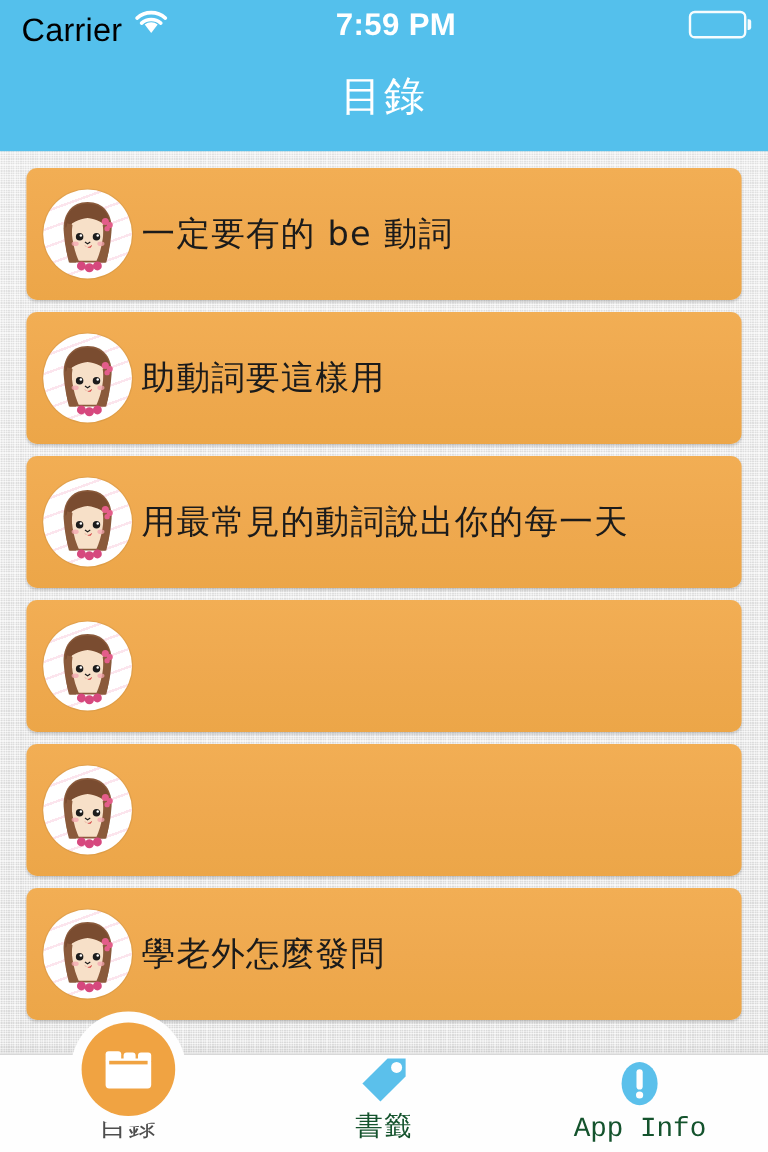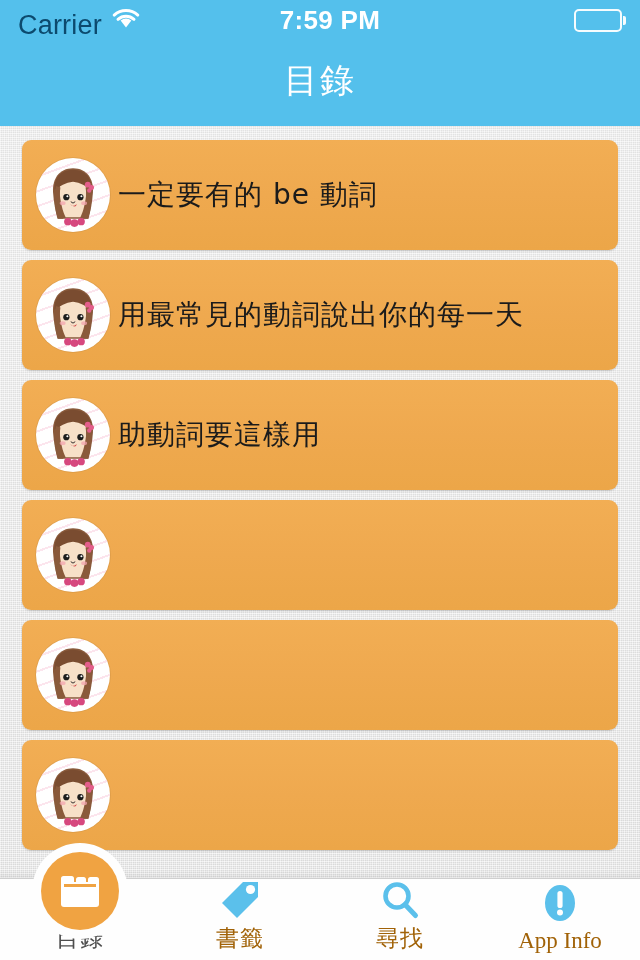--- a/index.html
+++ b/index.html
@@ -11,21 +11,21 @@
   }
   #app { position:relative; width:640px; height:960px; overflow:hidden; }
 
   
   .statusbar {
     position:absolute; top:0; left:0; width:640px; height:40px;
     background:#54c0ec; z-index:30;
     display:flex; align-items:center;
   }
   .sb-left { position:absolute; left:18px; display:flex; align-items:center; gap:9px; }
-  .sb-carrier { color:#0c4a6e; font-size:27px; letter-spacing:.2px;margin-top:10px; }
+  .sb-carrier { color:#000000; font-size:27px; letter-spacing:.2px;margin-top:10px; }
   .sb-wifi { display:block; }
   .sb-time {
     position:absolute; left:10px; width:640px; text-align:center;
     color:#fff; font-size:26px; font-weight:bold; letter-spacing:.3px;
   }
   .sb-batt {
     position:absolute; right:14px; display:flex; align-items:center;
   }
   .batt-body {
     width:48px; height:23px; border:2px solid rgba(255,255,255,.95);
@@ -103,24 +103,24 @@
     border-top:1px solid #cfcfcf;
     display:flex; z-index:25;
   }
   .tab {
     flex:1 1 0; position:relative;
     display:flex; flex-direction:column; align-items:center; justify-content:flex-end;
     padding-bottom:6px;
   }
   .tab-icon { height:46px; display:flex; align-items:center; justify-content:center; }
   .tab-label {
-    font-size:23px; color:#a16207; letter-spacing:1px; margin-top:2px;
+    font-size:23px; color:#14532d; letter-spacing:1px; margin-top:2px;
     font-family:"DejaVu Sans","Liberation Sans",sans-serif; white-space:nowrap;
   }
-  .tab-label.latin { font-family:Liberation Serif, serif; font-size:23px; letter-spacing:0; }
+  .tab-label.latin { font-family:Liberation Mono, monospace; font-size:23px; letter-spacing:0; }
 
   
   .tab.selected .bubble-wrap {
     position:absolute; top:-36px; left:50%; transform:translateX(-50%);
     width:96px; height:96px; border-radius:50%;
     background:#fefefe;
     display:flex; align-items:center; justify-content:center;
   }
   .tab.selected .bubble {
     width:78px; height:78px; border-radius:50%;
@@ -214,20 +214,48 @@
           <path d="M46 62 q4 5 9 0 q-1 7 -9 0 Z" fill="#d34a4a"></path>
           <path d="M47 59 l3 2 l3 -2" stroke="#1c1c1c" stroke-width="1.2" fill="none"></path>
           <circle cx="70" cy="36" r="4" fill="#e35d8a"></circle>
             <circle cx="75" cy="40" r="3.4" fill="#e35d8a"></circle>
             <circle cx="72" cy="44" r="3" fill="#e35d8a"></circle>
           <circle cx="43" cy="86" r="5" fill="#d6487e"></circle>
             <circle cx="52" cy="88" r="5.2" fill="#d6487e"></circle>
             <circle cx="61" cy="86" r="5" fill="#d6487e"></circle>
         </svg>
       </div>
+      <div class="cell-title">助動詞要這樣用</div>
+    </div>
+
+    <div class="cell">
+      <div class="avatar">
+        <div class="love-pattern"></div>
+        <svg viewBox="0 0 100 100">
+          <path d="M50 14 C31 14 22 29 23 46 C24 60 26 72 30 82 L70 82 C74 72 76 60 77 46 C78 29 69 14 50 14 Z" fill="#8a5a3b"></path>
+          <path d="M50 22 C36 22 31 34 32 47 C33 60 36 72 40 80 L60 80 C64 72 67 60 68 47 C69 34 64 22 50 22 Z" fill="#f7e0c8"></path>
+          <path d="M50 16 C33 16 24 28 25 43 C32 38 40 33 50 32 C60 33 68 38 75 43 C76 28 67 16 50 16 Z" fill="#7a4c30"></path>
+          <path d="M27 38 C24 52 25 68 29 82 L37 82 C33 68 31 52 33 40 Z" fill="#8a5a3b"></path>
+          <path d="M73 38 C76 52 75 68 71 82 L63 82 C67 68 69 52 67 40 Z" fill="#8a5a3b"></path>
+          <circle cx="41" cy="53" r="4.2" fill="#1c1c1c"></circle>
+            <circle cx="60" cy="53" r="4.2" fill="#1c1c1c"></circle>
+          <circle cx="42.4" cy="51.6" r="1.4" fill="#fff"></circle>
+            <circle cx="61.4" cy="51.6" r="1.4" fill="#fff"></circle>
+          <ellipse cx="36" cy="61" rx="4" ry="2.6" fill="#f3a6b0" opacity=".75"></ellipse>
+          <ellipse cx="65" cy="61" rx="4" ry="2.6" fill="#f3a6b0" opacity=".75"></ellipse>
+          <path d="M46 62 q4 5 9 0 q-1 7 -9 0 Z" fill="#d34a4a"></path>
+          <path d="M47 59 l3 2 l3 -2" stroke="#1c1c1c" stroke-width="1.2" fill="none"></path>
+          <circle cx="70" cy="36" r="4" fill="#e35d8a"></circle>
+            <circle cx="75" cy="40" r="3.4" fill="#e35d8a"></circle>
+            <circle cx="72" cy="44" r="3" fill="#e35d8a"></circle>
+          <circle cx="43" cy="86" r="5" fill="#d6487e"></circle>
+            <circle cx="52" cy="88" r="5.2" fill="#d6487e"></circle>
+            <circle cx="61" cy="86" r="5" fill="#d6487e"></circle>
+        </svg>
+      </div>
       <div class="cell-title">用最常見的動詞說出你的每一天</div>
     </div>
 
     <div class="cell">
       <div class="avatar">
         <div class="love-pattern"></div>
         <svg viewBox="0 0 100 100">
           <path d="M50 14 C31 14 22 29 23 46 C24 60 26 72 30 82 L70 82 C74 72 76 60 77 46 C78 29 69 14 50 14 Z" fill="#8a5a3b"></path>
           <path d="M50 22 C36 22 31 34 32 47 C33 60 36 72 40 80 L60 80 C64 72 67 60 68 47 C69 34 64 22 50 22 Z" fill="#f7e0c8"></path>
           <path d="M50 16 C33 16 24 28 25 43 C32 38 40 33 50 32 C60 33 68 38 75 43 C76 28 67 16 50 16 Z" fill="#7a4c30"></path>
@@ -242,102 +270,75 @@
           <path d="M46 62 q4 5 9 0 q-1 7 -9 0 Z" fill="#d34a4a"></path>
           <path d="M47 59 l3 2 l3 -2" stroke="#1c1c1c" stroke-width="1.2" fill="none"></path>
           <circle cx="70" cy="36" r="4" fill="#e35d8a"></circle>
             <circle cx="75" cy="40" r="3.4" fill="#e35d8a"></circle>
             <circle cx="72" cy="44" r="3" fill="#e35d8a"></circle>
           <circle cx="43" cy="86" r="5" fill="#d6487e"></circle>
             <circle cx="52" cy="88" r="5.2" fill="#d6487e"></circle>
             <circle cx="61" cy="86" r="5" fill="#d6487e"></circle>
         </svg>
       </div>
-      <div class="cell-title">助動詞要這樣用</div>
-    </div>
-
-    <div class="cell">
-      <div class="avatar">
-        <div class="love-pattern"></div>
-        <svg viewBox="0 0 100 100">
-          <path d="M50 14 C31 14 22 29 23 46 C24 60 26 72 30 82 L70 82 C74 72 76 60 77 46 C78 29 69 14 50 14 Z" fill="#8a5a3b"></path>
-          <path d="M50 22 C36 22 31 34 32 47 C33 60 36 72 40 80 L60 80 C64 72 67 60 68 47 C69 34 64 22 50 22 Z" fill="#f7e0c8"></path>
-          <path d="M50 16 C33 16 24 28 25 43 C32 38 40 33 50 32 C60 33 68 38 75 43 C76 28 67 16 50 16 Z" fill="#7a4c30"></path>
-          <path d="M27 38 C24 52 25 68 29 82 L37 82 C33 68 31 52 33 40 Z" fill="#8a5a3b"></path>
-          <path d="M73 38 C76 52 75 68 71 82 L63 82 C67 68 69 52 67 40 Z" fill="#8a5a3b"></path>
-          <circle cx="41" cy="53" r="4.2" fill="#1c1c1c"></circle>
-            <circle cx="60" cy="53" r="4.2" fill="#1c1c1c"></circle>
-          <circle cx="42.4" cy="51.6" r="1.4" fill="#fff"></circle>
-            <circle cx="61.4" cy="51.6" r="1.4" fill="#fff"></circle>
-          <ellipse cx="36" cy="61" rx="4" ry="2.6" fill="#f3a6b0" opacity=".75"></ellipse>
-          <ellipse cx="65" cy="61" rx="4" ry="2.6" fill="#f3a6b0" opacity=".75"></ellipse>
-          <path d="M46 62 q4 5 9 0 q-1 7 -9 0 Z" fill="#d34a4a"></path>
-          <path d="M47 59 l3 2 l3 -2" stroke="#1c1c1c" stroke-width="1.2" fill="none"></path>
-          <circle cx="70" cy="36" r="4" fill="#e35d8a"></circle>
-            <circle cx="75" cy="40" r="3.4" fill="#e35d8a"></circle>
-            <circle cx="72" cy="44" r="3" fill="#e35d8a"></circle>
-          <circle cx="43" cy="86" r="5" fill="#d6487e"></circle>
-            <circle cx="52" cy="88" r="5.2" fill="#d6487e"></circle>
-            <circle cx="61" cy="86" r="5" fill="#d6487e"></circle>
-        </svg>
-      </div>
-    </div>
-
-    <div class="cell">
-      <div class="avatar">
-        <div class="love-pattern"></div>
-        <svg viewBox="0 0 100 100">
-          <path d="M50 14 C31 14 22 29 23 46 C24 60 26 72 30 82 L70 82 C74 72 76 60 77 46 C78 29 69 14 50 14 Z" fill="#8a5a3b"></path>
-          <path d="M50 22 C36 22 31 34 32 47 C33 60 36 72 40 80 L60 80 C64 72 67 60 68 47 C69 34 64 22 50 22 Z" fill="#f7e0c8"></path>
-          <path d="M50 16 C33 16 24 28 25 43 C32 38 40 33 50 32 C60 33 68 38 75 43 C76 28 67 16 50 16 Z" fill="#7a4c30"></path>
-          <path d="M27 38 C24 52 25 68 29 82 L37 82 C33 68 31 52 33 40 Z" fill="#8a5a3b"></path>
-          <path d="M73 38 C76 52 75 68 71 82 L63 82 C67 68 69 52 67 40 Z" fill="#8a5a3b"></path>
-          <circle cx="41" cy="53" r="4.2" fill="#1c1c1c"></circle>
-            <circle cx="60" cy="53" r="4.2" fill="#1c1c1c"></circle>
-          <circle cx="42.4" cy="51.6" r="1.4" fill="#fff"></circle>
-            <circle cx="61.4" cy="51.6" r="1.4" fill="#fff"></circle>
-          <ellipse cx="36" cy="61" rx="4" ry="2.6" fill="#f3a6b0" opacity=".75"></ellipse>
-          <ellipse cx="65" cy="61" rx="4" ry="2.6" fill="#f3a6b0" opacity=".75"></ellipse>
-          <path d="M46 62 q4 5 9 0 q-1 7 -9 0 Z" fill="#d34a4a"></path>
-          <path d="M47 59 l3 2 l3 -2" stroke="#1c1c1c" stroke-width="1.2" fill="none"></path>
-          <circle cx="70" cy="36" r="4" fill="#e35d8a"></circle>
-            <circle cx="75" cy="40" r="3.4" fill="#e35d8a"></circle>
-            <circle cx="72" cy="44" r="3" fill="#e35d8a"></circle>
-          <circle cx="43" cy="86" r="5" fill="#d6487e"></circle>
-            <circle cx="52" cy="88" r="5.2" fill="#d6487e"></circle>
-            <circle cx="61" cy="86" r="5" fill="#d6487e"></circle>
-        </svg>
-      </div>
-    </div>
-
-    <div class="cell">
-      <div class="avatar">
-        <div class="love-pattern"></div>
-        <svg viewBox="0 0 100 100">
-          <path d="M50 14 C31 14 22 29 23 46 C24 60 26 72 30 82 L70 82 C74 72 76 60 77 46 C78 29 69 14 50 14 Z" fill="#8a5a3b"></path>
-          <path d="M50 22 C36 22 31 34 32 47 C33 60 36 72 40 80 L60 80 C64 72 67 60 68 47 C69 34 64 22 50 22 Z" fill="#f7e0c8"></path>
-          <path d="M50 16 C33 16 24 28 25 43 C32 38 40 33 50 32 C60 33 68 38 75 43 C76 28 67 16 50 16 Z" fill="#7a4c30"></path>
-          <path d="M27 38 C24 52 25 68 29 82 L37 82 C33 68 31 52 33 40 Z" fill="#8a5a3b"></path>
-          <path d="M73 38 C76 52 75 68 71 82 L63 82 C67 68 69 52 67 40 Z" fill="#8a5a3b"></path>
-          <circle cx="41" cy="53" r="4.2" fill="#1c1c1c"></circle>
-            <circle cx="60" cy="53" r="4.2" fill="#1c1c1c"></circle>
-          <circle cx="42.4" cy="51.6" r="1.4" fill="#fff"></circle>
-            <circle cx="61.4" cy="51.6" r="1.4" fill="#fff"></circle>
-          <ellipse cx="36" cy="61" rx="4" ry="2.6" fill="#f3a6b0" opacity=".75"></ellipse>
-          <ellipse cx="65" cy="61" rx="4" ry="2.6" fill="#f3a6b0" opacity=".75"></ellipse>
-          <path d="M46 62 q4 5 9 0 q-1 7 -9 0 Z" fill="#d34a4a"></path>
-          <path d="M47 59 l3 2 l3 -2" stroke="#1c1c1c" stroke-width="1.2" fill="none"></path>
-          <circle cx="70" cy="36" r="4" fill="#e35d8a"></circle>
-            <circle cx="75" cy="40" r="3.4" fill="#e35d8a"></circle>
-            <circle cx="72" cy="44" r="3" fill="#e35d8a"></circle>
-          <circle cx="43" cy="86" r="5" fill="#d6487e"></circle>
-            <circle cx="52" cy="88" r="5.2" fill="#d6487e"></circle>
-            <circle cx="61" cy="86" r="5" fill="#d6487e"></circle>
-        </svg>
-      </div>
+    </div>
+
+    <div class="cell">
+      <div class="avatar">
+        <div class="love-pattern"></div>
+        <svg viewBox="0 0 100 100">
+          <path d="M50 14 C31 14 22 29 23 46 C24 60 26 72 30 82 L70 82 C74 72 76 60 77 46 C78 29 69 14 50 14 Z" fill="#8a5a3b"></path>
+          <path d="M50 22 C36 22 31 34 32 47 C33 60 36 72 40 80 L60 80 C64 72 67 60 68 47 C69 34 64 22 50 22 Z" fill="#f7e0c8"></path>
+          <path d="M50 16 C33 16 24 28 25 43 C32 38 40 33 50 32 C60 33 68 38 75 43 C76 28 67 16 50 16 Z" fill="#7a4c30"></path>
+          <path d="M27 38 C24 52 25 68 29 82 L37 82 C33 68 31 52 33 40 Z" fill="#8a5a3b"></path>
+          <path d="M73 38 C76 52 75 68 71 82 L63 82 C67 68 69 52 67 40 Z" fill="#8a5a3b"></path>
+          <circle cx="41" cy="53" r="4.2" fill="#1c1c1c"></circle>
+            <circle cx="60" cy="53" r="4.2" fill="#1c1c1c"></circle>
+          <circle cx="42.4" cy="51.6" r="1.4" fill="#fff"></circle>
+            <circle cx="61.4" cy="51.6" r="1.4" fill="#fff"></circle>
+          <ellipse cx="36" cy="61" rx="4" ry="2.6" fill="#f3a6b0" opacity=".75"></ellipse>
+          <ellipse cx="65" cy="61" rx="4" ry="2.6" fill="#f3a6b0" opacity=".75"></ellipse>
+          <path d="M46 62 q4 5 9 0 q-1 7 -9 0 Z" fill="#d34a4a"></path>
+          <path d="M47 59 l3 2 l3 -2" stroke="#1c1c1c" stroke-width="1.2" fill="none"></path>
+          <circle cx="70" cy="36" r="4" fill="#e35d8a"></circle>
+            <circle cx="75" cy="40" r="3.4" fill="#e35d8a"></circle>
+            <circle cx="72" cy="44" r="3" fill="#e35d8a"></circle>
+          <circle cx="43" cy="86" r="5" fill="#d6487e"></circle>
+            <circle cx="52" cy="88" r="5.2" fill="#d6487e"></circle>
+            <circle cx="61" cy="86" r="5" fill="#d6487e"></circle>
+        </svg>
+      </div>
+    </div>
+
+    <div class="cell">
+      <div class="avatar">
+        <div class="love-pattern"></div>
+        <svg viewBox="0 0 100 100">
+          <path d="M50 14 C31 14 22 29 23 46 C24 60 26 72 30 82 L70 82 C74 72 76 60 77 46 C78 29 69 14 50 14 Z" fill="#8a5a3b"></path>
+          <path d="M50 22 C36 22 31 34 32 47 C33 60 36 72 40 80 L60 80 C64 72 67 60 68 47 C69 34 64 22 50 22 Z" fill="#f7e0c8"></path>
+          <path d="M50 16 C33 16 24 28 25 43 C32 38 40 33 50 32 C60 33 68 38 75 43 C76 28 67 16 50 16 Z" fill="#7a4c30"></path>
+          <path d="M27 38 C24 52 25 68 29 82 L37 82 C33 68 31 52 33 40 Z" fill="#8a5a3b"></path>
+          <path d="M73 38 C76 52 75 68 71 82 L63 82 C67 68 69 52 67 40 Z" fill="#8a5a3b"></path>
+          <circle cx="41" cy="53" r="4.2" fill="#1c1c1c"></circle>
+            <circle cx="60" cy="53" r="4.2" fill="#1c1c1c"></circle>
+          <circle cx="42.4" cy="51.6" r="1.4" fill="#fff"></circle>
+            <circle cx="61.4" cy="51.6" r="1.4" fill="#fff"></circle>
+          <ellipse cx="36" cy="61" rx="4" ry="2.6" fill="#f3a6b0" opacity=".75"></ellipse>
+          <ellipse cx="65" cy="61" rx="4" ry="2.6" fill="#f3a6b0" opacity=".75"></ellipse>
+          <path d="M46 62 q4 5 9 0 q-1 7 -9 0 Z" fill="#d34a4a"></path>
+          <path d="M47 59 l3 2 l3 -2" stroke="#1c1c1c" stroke-width="1.2" fill="none"></path>
+          <circle cx="70" cy="36" r="4" fill="#e35d8a"></circle>
+            <circle cx="75" cy="40" r="3.4" fill="#e35d8a"></circle>
+            <circle cx="72" cy="44" r="3" fill="#e35d8a"></circle>
+          <circle cx="43" cy="86" r="5" fill="#d6487e"></circle>
+            <circle cx="52" cy="88" r="5.2" fill="#d6487e"></circle>
+            <circle cx="61" cy="86" r="5" fill="#d6487e"></circle>
+        </svg>
+      </div>
+      <div class="cell-title">學老外怎麼發問</div>
     </div>
 
     <div class="cut-shadow"></div>
   </div>
 
   <div class="tabbar">
 
     <div class="tab selected">
       <div class="bubble-wrap">
         <div class="bubble">
@@ -359,29 +360,20 @@
     <div class="tab">
       <div class="tab-icon">
         <svg width="42" height="42" viewBox="0 0 42 42">
           <path d="M24 3 L39 3 L39 18 L18 39 L3 24 Z" fill="#5bc0eb"></path>
           <circle cx="31.5" cy="10.5" r="4.6" fill="#fefefe"></circle>
         </svg>
       </div>
       <div class="tab-label">書籤</div>
     </div>
 
-    <div class="tab">
-      <div class="tab-icon">
-        <svg width="42" height="42" viewBox="0 0 42 42">
-          <circle cx="18" cy="17" r="11.5" fill="none" stroke="#5bc0eb" stroke-width="4.6"></circle>
-          <line x1="26" y1="25.5" x2="36.5" y2="36.5" stroke="#5bc0eb" stroke-width="5" stroke-linecap="round"></line>
-        </svg>
-      </div>
-      <div class="tab-label">尋找</div>
-    </div>
 
 
     <div class="tab">
       <div class="tab-icon">
         <svg width="42" height="42" viewBox="0 0 42 42">
           <ellipse cx="21" cy="21" rx="15" ry="18" fill="#5bc0eb"></ellipse>
           <rect x="18.4" y="9" width="5.2" height="17" rx="2.6" fill="#fefefe"></rect>
           <circle cx="21" cy="30.5" r="3" fill="#fefefe"></circle>
         </svg>
       </div>

